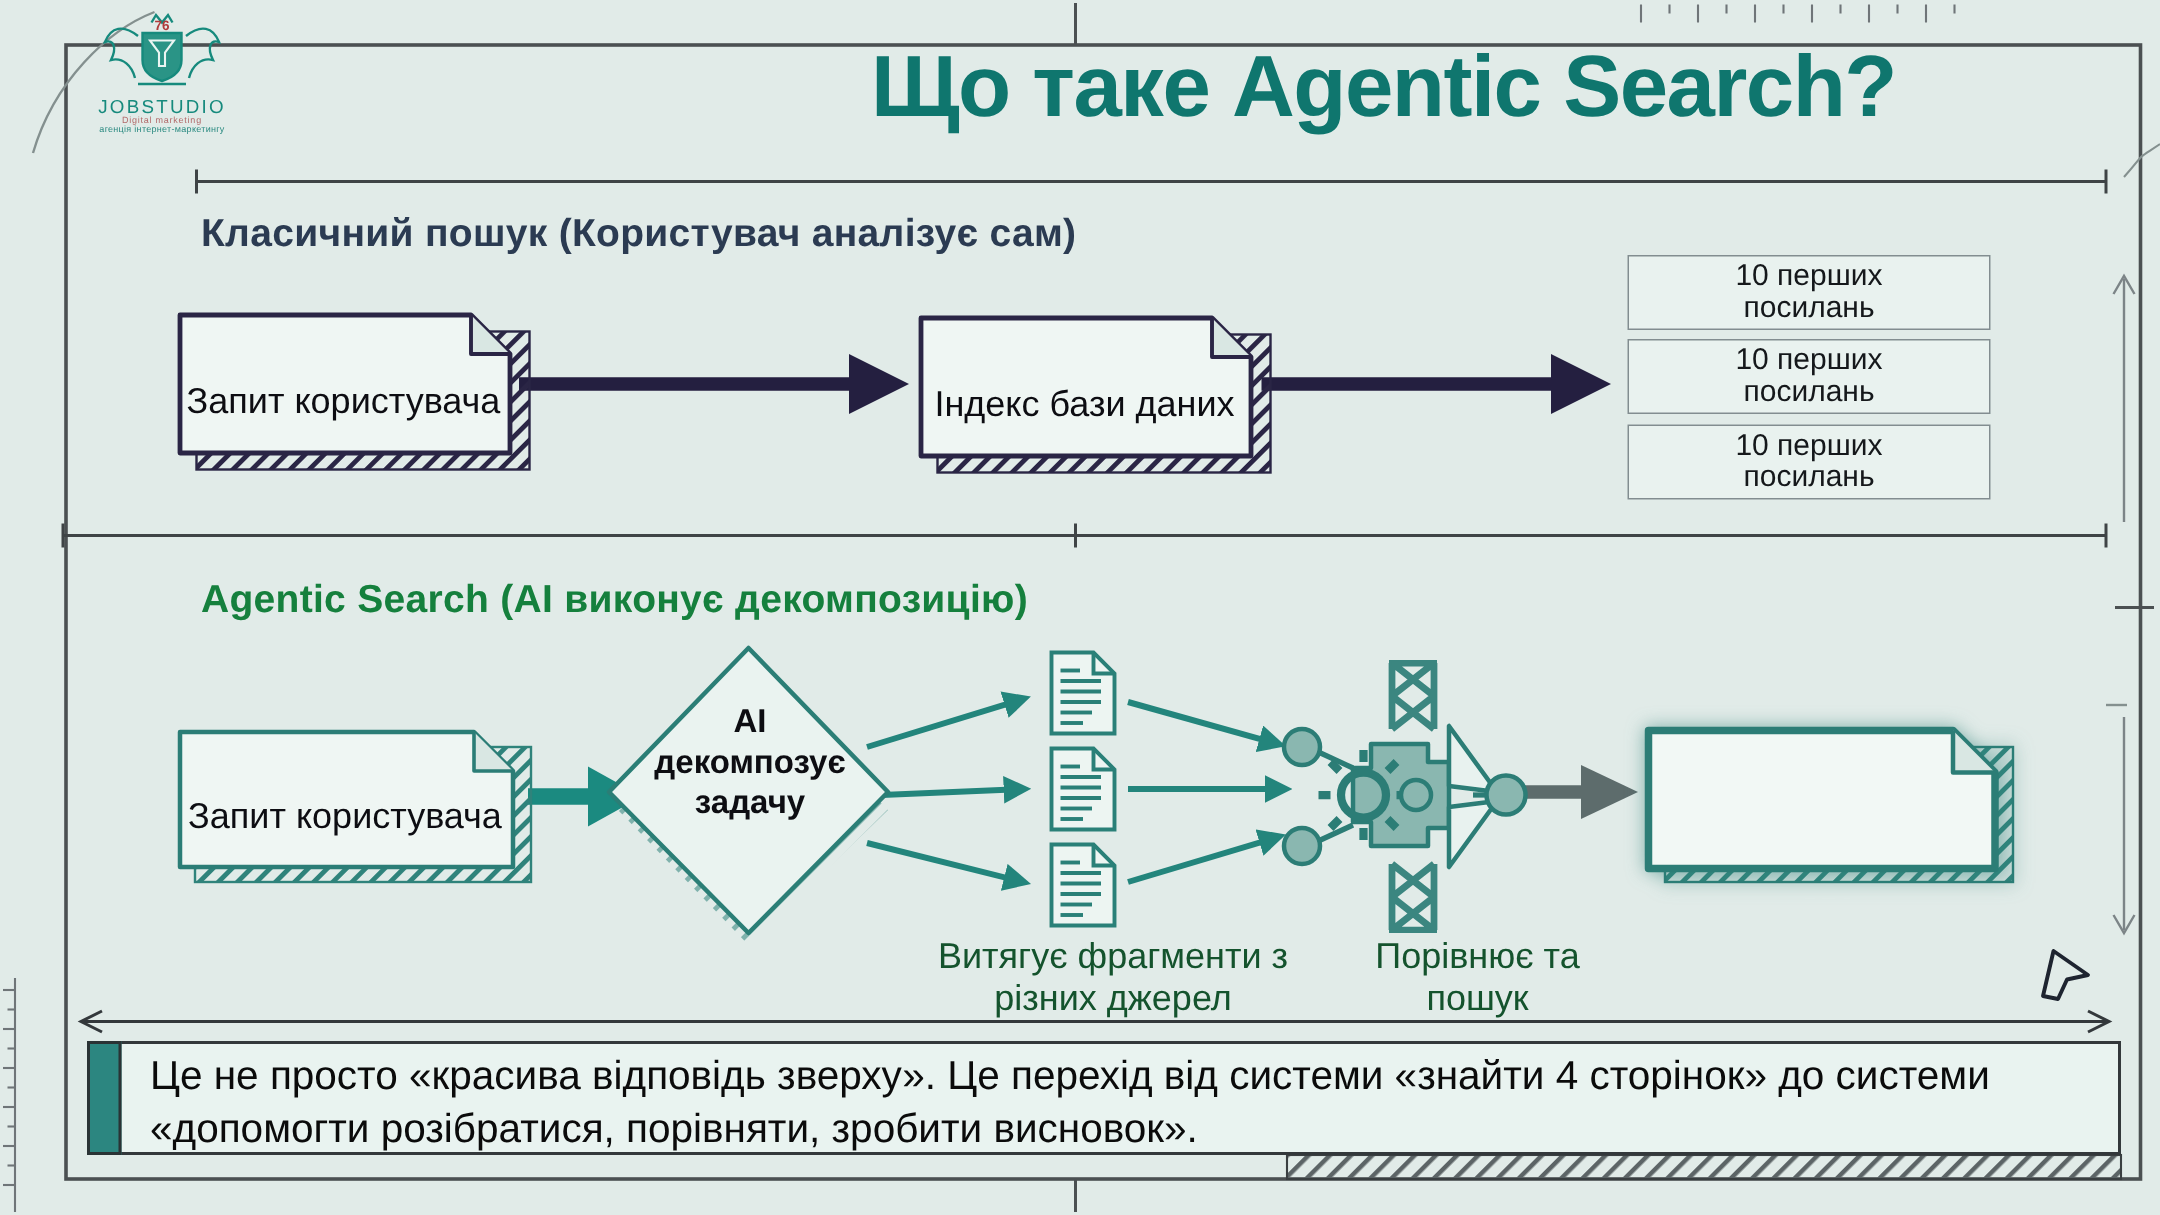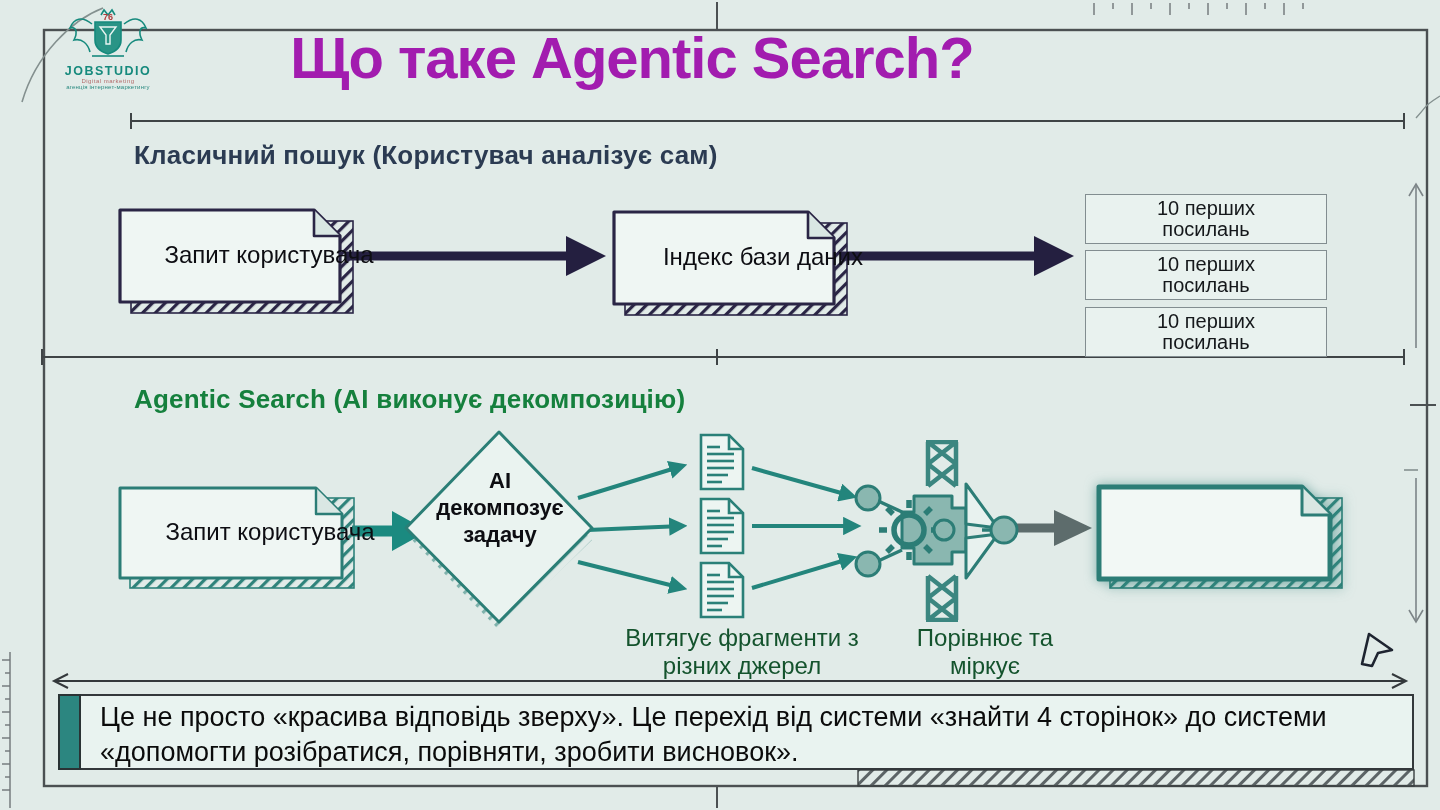--- a/index.html
+++ b/index.html
@@ -5,38 +5,38 @@
   html,body{margin:0;padding:0;}
   body{
     width:1440px;height:810px;position:relative;overflow:hidden;
     background:#e1ebe8;
     font-family:"Liberation Sans", sans-serif;
     color:#0c0c10;
   }
   .abs{position:absolute;}
   
   .slide-title{
-    left:0;top:24px;width:1264px;text-align:center;
-    font-size:58px;font-weight:600;letter-spacing:-1px;color:#a21caf;
+    left:0;top:24px;width:1264px;text-align:right;
+    font-size:58px;font-weight:600;letter-spacing:-1px;color:#0f766e;
   }
   .sec-heading{font-size:26px;font-weight:600;letter-spacing:.2px;text-align:center;}
   .sec1-heading{left:134px;top:140px;color:#2b3b52;}
   .sec2-heading{left:134px;top:384px;color:#15803d;}
   
   .doc-box{position:absolute;}
   .doc-box .txt{
-    position:absolute;left:0;top:0;display:flex;align-items:center;justify-content:center;
-    text-align:center;font-size:24px;line-height:1.18;color:#0d0d12;margin-left:40px;
+    position:absolute;left:0;top:13px;display:flex;align-items:center;justify-content:center;
+    text-align:center;font-size:24px;line-height:1.18;color:#0d0d12;
   }
   
   .result-box{
     position:absolute;left:1085px;width:240px;height:48px;
     border:1.5px solid #828d90;background:#e9f2ef;
     display:flex;align-items:center;justify-content:center;text-align:center;
-    font-size:20px;line-height:1.04;color:#15181b;margin-top:24px;
+    font-size:20px;line-height:1.04;color:#15181b;
   }
   .result-box .inner{width:150px;}
   
   .diamond-txt{
     left:434px;top:468px;width:132px;text-align:center;
     font-size:22px;line-height:1.22;color:#0d0d12;font-weight:bold;
   }
   
   .flow-label{
     position:absolute;text-align:center;font-size:24px;line-height:1.18;
@@ -52,21 +52,21 @@
   .footer-bar{
     left:58px;top:694px;width:23px;height:76px;box-sizing:border-box;
     background:#2c8680;border:2.5px solid #2a3335;
   }
   .footer-text{
     left:100px;top:700px;width:1300px;
     font-size:27px;line-height:1.3;color:#0b0b0b;
   }
   
   .logo{left:34px;top:8px;width:92px;height:96px;text-align:center;color:#168a7d;margin-left:28px;}
-  .logo .brand{font-size:12.5px;font-weight:700;letter-spacing:1.5px;margin-top:-2px;}
+  .logo .brand{font-size:12.5px;font-weight:400;letter-spacing:1.5px;margin-top:-2px;}
   .logo .tag1{font-size:6px;color:#b26a6a;letter-spacing:.5px;}
   .logo .tag2{font-size:6px;color:#2a8a80;letter-spacing:.2px;}
   svg{display:block;}
 </style>
 </head>
 <body>
 
 <svg class="abs" style="left:0;top:0" width="1440" height="810" viewBox="0 0 1440 810">
   <defs>
     <pattern id="hNavy" width="9" height="9" patternUnits="userSpaceOnUse" patternTransform="rotate(45)">
@@ -329,17 +329,17 @@
 
 <div class="doc-box" style="left:1096px;top:484px;filter:drop-shadow(0 0 6px rgba(44,125,118,.55));">
   <svg width="250" height="106" viewBox="0 0 250 106">
     <rect x="14" y="14" width="232" height="90" fill="url(#hTeal)" stroke="#2b7d76" stroke-width="1.6"></rect>
     <path d="M3,3 H206 L234,31 V95 H3 Z" fill="#f2f8f5" stroke="#2c7d76" stroke-width="5" stroke-linejoin="round"></path>
     <path d="M206,3 V31 H234" fill="#d9e7e3" stroke="#2c7d76" stroke-width="3" stroke-linejoin="round"></path>
   </svg>
 </div>
 
 <div class="flow-label label-docs">Витягує фрагменти з різних джерел</div>
-<div class="flow-label label-machine">Порівнює та міркує</div>
+<div class="flow-label label-machine">Порівнює та пошук</div>
 
 <div class="abs footer-box"></div>
 <div class="abs footer-bar"></div>
 <div class="abs footer-text">Це не просто «красива відповідь зверху». Це перехід від системи «знайти 4 сторінок» до системи «допомогти розібратися, порівняти, зробити висновок».</div>
 
 </body></html>

